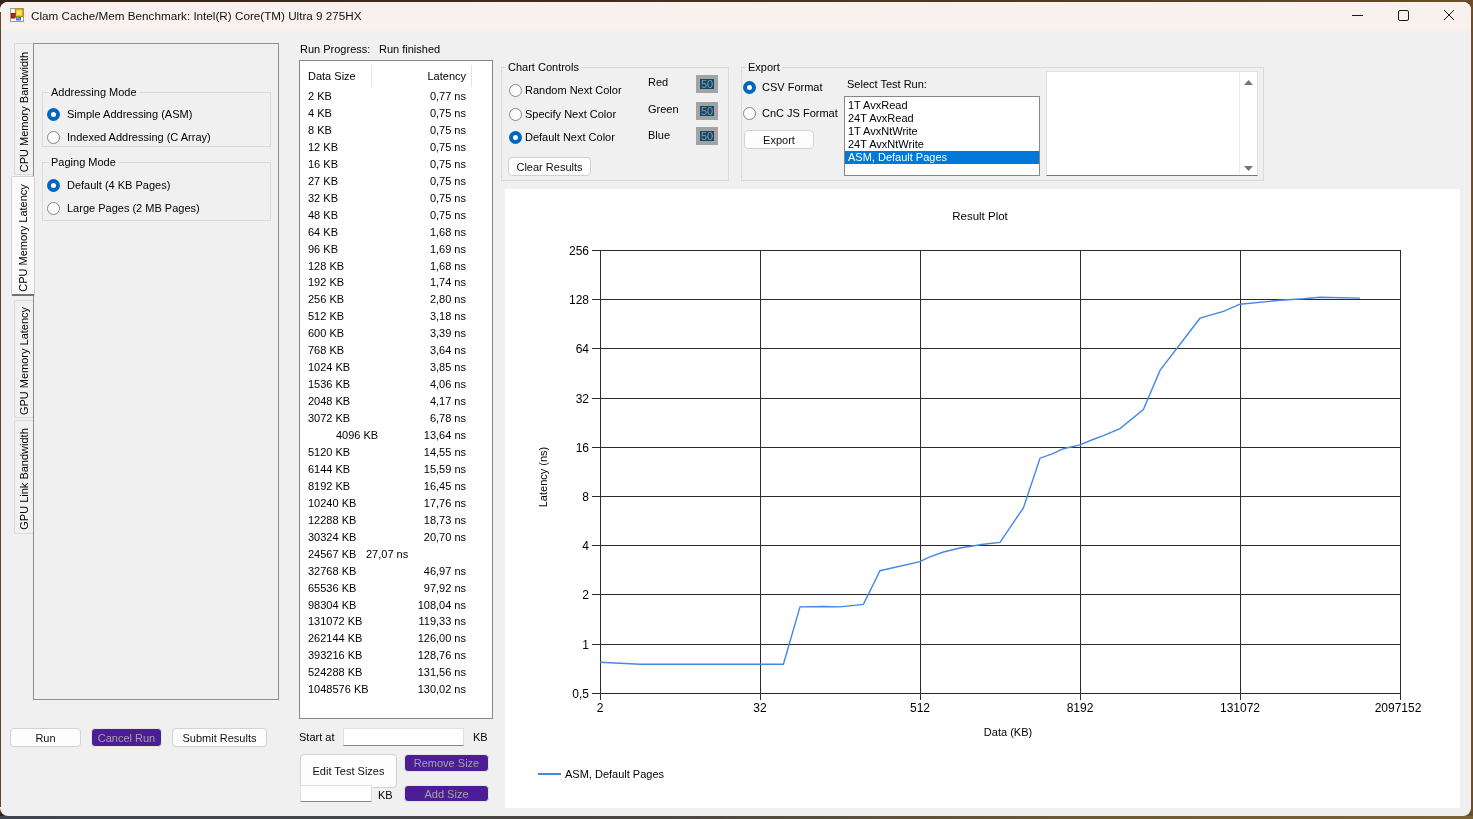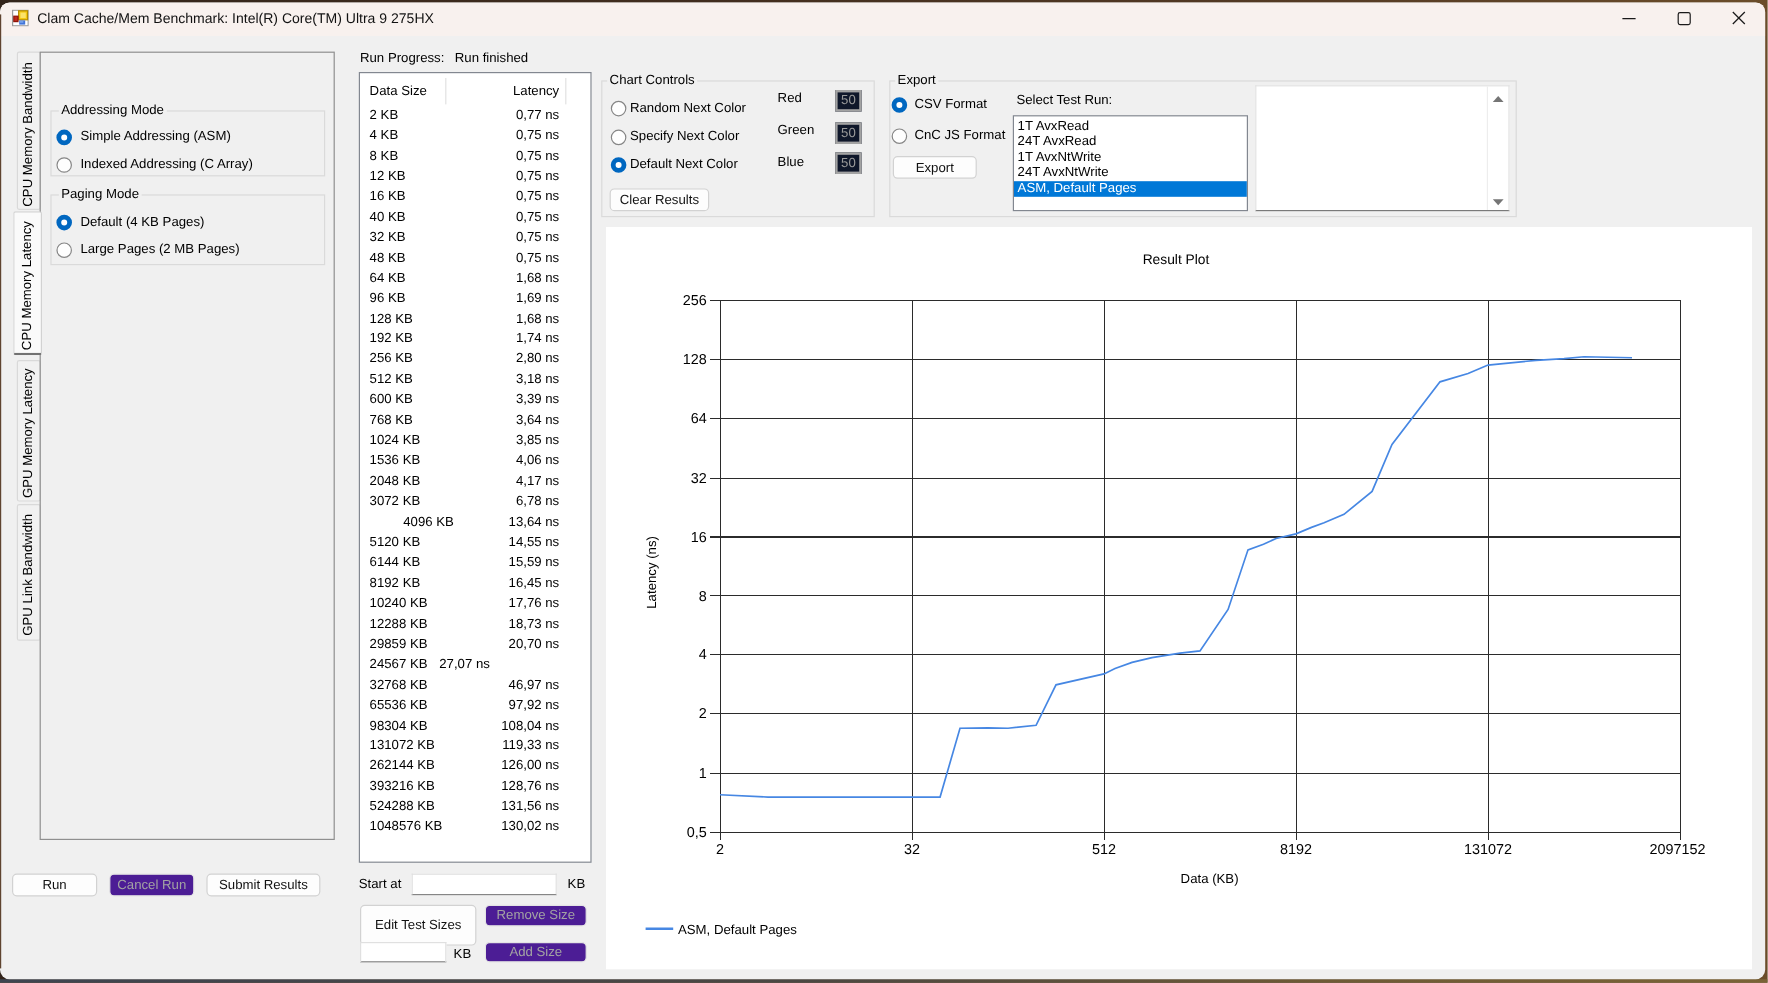--- a/index.html
+++ b/index.html
@@ -17,21 +17,21 @@
 .gtitle{position:absolute;background:#f0f0f0;padding:0 2px;white-space:nowrap;}
 .lbl{position:absolute;white-space:nowrap;}
 .btn{position:absolute;background:#fdfdfd;border:1px solid #d2d2d2;border-radius:4px;box-sizing:border-box;
  display:flex;align-items:center;justify-content:center;color:#111;}
 .btnd{background:#4c1d95;border-color:#e4e4e4;color:#a3a3a3;}
 .radio{position:absolute;width:13px;height:13px;border-radius:50%;box-sizing:border-box;}
 .radio.off{background:#fefefe;border:1px solid #868686;}
 .radio.on{background:#fff;border:4px solid #0067c0;}
 .rl{position:absolute;height:13px;line-height:13px;white-space:nowrap;}
 .tbox{position:absolute;background:#fff;border:1px solid #e0e0e0;border-bottom:1px solid #868686;box-sizing:border-box;}
-.tboxd{position:absolute;background:#0f172a;border:2px solid #a3a3a3;box-sizing:border-box;color:#9a9a9a;display:flex;align-items:center;justify-content:center;}
+.tboxd{position:absolute;background:#0c4a6e;border:4px solid #a3a3a3;box-sizing:border-box;color:#9a9a9a;display:flex;align-items:center;justify-content:center;}
 </style></head>
 <body>
 <div class="abs" style="left:0;top:816px;width:1473px;height:3px;background:linear-gradient(90deg,#3e4450,#4a4742 45%,#6e5a35 75%,#7a6336)"></div>
 <div class="abs" style="left:0;top:12px;width:1px;height:795px;background:#5f4430;z-index:9;"></div>
 <div id="win">
 <div id="titlebar"></div>
 <svg class="abs" style="left:10px;top:6px" width="14" height="14" viewBox="0 0 14 14">
  <rect x="0.5" y="0.5" width="13" height="13" fill="#fff" stroke="#9a9a9a"></rect>
  <rect x="5.5" y="1" width="7.5" height="7.5" fill="#f5c812" stroke="#b68c00"></rect>
  <rect x="7" y="2.5" width="4.5" height="4.5" fill="#fce36b"></rect>
@@ -90,21 +90,21 @@
 <div style="position:absolute;left:8px;top:29.0px;">2 KB</div>
         <div style="position:absolute;left:66px;top:29.0px;width:100px;text-align:right;">0,77 ns</div>
 <div style="position:absolute;left:8px;top:46.0px;">4 KB</div>
         <div style="position:absolute;left:66px;top:46.0px;width:100px;text-align:right;">0,75 ns</div>
 <div style="position:absolute;left:8px;top:62.9px;">8 KB</div>
         <div style="position:absolute;left:66px;top:62.9px;width:100px;text-align:right;">0,75 ns</div>
 <div style="position:absolute;left:8px;top:79.8px;">12 KB</div>
         <div style="position:absolute;left:66px;top:79.8px;width:100px;text-align:right;">0,75 ns</div>
 <div style="position:absolute;left:8px;top:96.8px;">16 KB</div>
         <div style="position:absolute;left:66px;top:96.8px;width:100px;text-align:right;">0,75 ns</div>
-<div style="position:absolute;left:8px;top:113.8px;">40 KB</div>
+<div style="position:absolute;left:8px;top:113.8px;">27 KB</div>
         <div style="position:absolute;left:66px;top:113.8px;width:100px;text-align:right;">0,75 ns</div>
 <div style="position:absolute;left:8px;top:130.7px;">32 KB</div>
         <div style="position:absolute;left:66px;top:130.7px;width:100px;text-align:right;">0,75 ns</div>
 <div style="position:absolute;left:8px;top:147.6px;">48 KB</div>
         <div style="position:absolute;left:66px;top:147.6px;width:100px;text-align:right;">0,75 ns</div>
 <div style="position:absolute;left:8px;top:164.6px;">64 KB</div>
         <div style="position:absolute;left:66px;top:164.6px;width:100px;text-align:right;">1,68 ns</div>
 <div style="position:absolute;left:8px;top:181.5px;">96 KB</div>
         <div style="position:absolute;left:66px;top:181.5px;width:100px;text-align:right;">1,69 ns</div>
 <div style="position:absolute;left:8px;top:198.5px;">128 KB</div>
@@ -132,21 +132,21 @@
 <div style="position:absolute;left:8px;top:384.9px;">5120 KB</div>
         <div style="position:absolute;left:66px;top:384.9px;width:100px;text-align:right;">14,55 ns</div>
 <div style="position:absolute;left:8px;top:401.9px;">6144 KB</div>
         <div style="position:absolute;left:66px;top:401.9px;width:100px;text-align:right;">15,59 ns</div>
 <div style="position:absolute;left:8px;top:418.8px;">8192 KB</div>
         <div style="position:absolute;left:66px;top:418.8px;width:100px;text-align:right;">16,45 ns</div>
 <div style="position:absolute;left:8px;top:435.8px;">10240 KB</div>
         <div style="position:absolute;left:66px;top:435.8px;width:100px;text-align:right;">17,76 ns</div>
 <div style="position:absolute;left:8px;top:452.8px;">12288 KB</div>
         <div style="position:absolute;left:66px;top:452.8px;width:100px;text-align:right;">18,73 ns</div>
-<div style="position:absolute;left:8px;top:469.7px;">29859 KB</div>
+<div style="position:absolute;left:8px;top:469.7px;">30324 KB</div>
         <div style="position:absolute;left:66px;top:469.7px;width:100px;text-align:right;">20,70 ns</div>
 <div style="position:absolute;left:8px;top:486.6px;">24567 KB</div>
         <div style="position:absolute;left:66px;top:486.6px;width:100px;text-align:left;">27,07 ns</div>
 <div style="position:absolute;left:8px;top:503.6px;">32768 KB</div>
         <div style="position:absolute;left:66px;top:503.6px;width:100px;text-align:right;">46,97 ns</div>
 <div style="position:absolute;left:8px;top:520.5px;">65536 KB</div>
         <div style="position:absolute;left:66px;top:520.5px;width:100px;text-align:right;">97,92 ns</div>
 <div style="position:absolute;left:8px;top:537.5px;">98304 KB</div>
         <div style="position:absolute;left:66px;top:537.5px;width:100px;text-align:right;">108,04 ns</div>
 <div style="position:absolute;left:8px;top:554.4px;">131072 KB</div>

